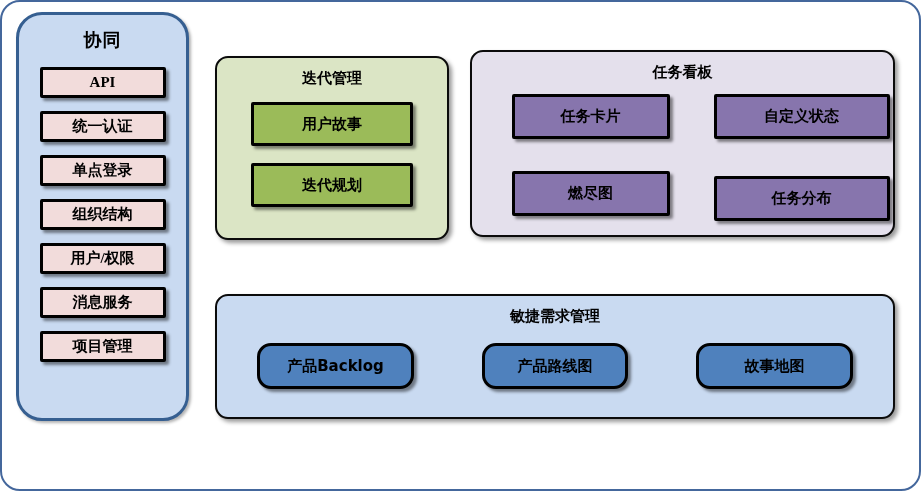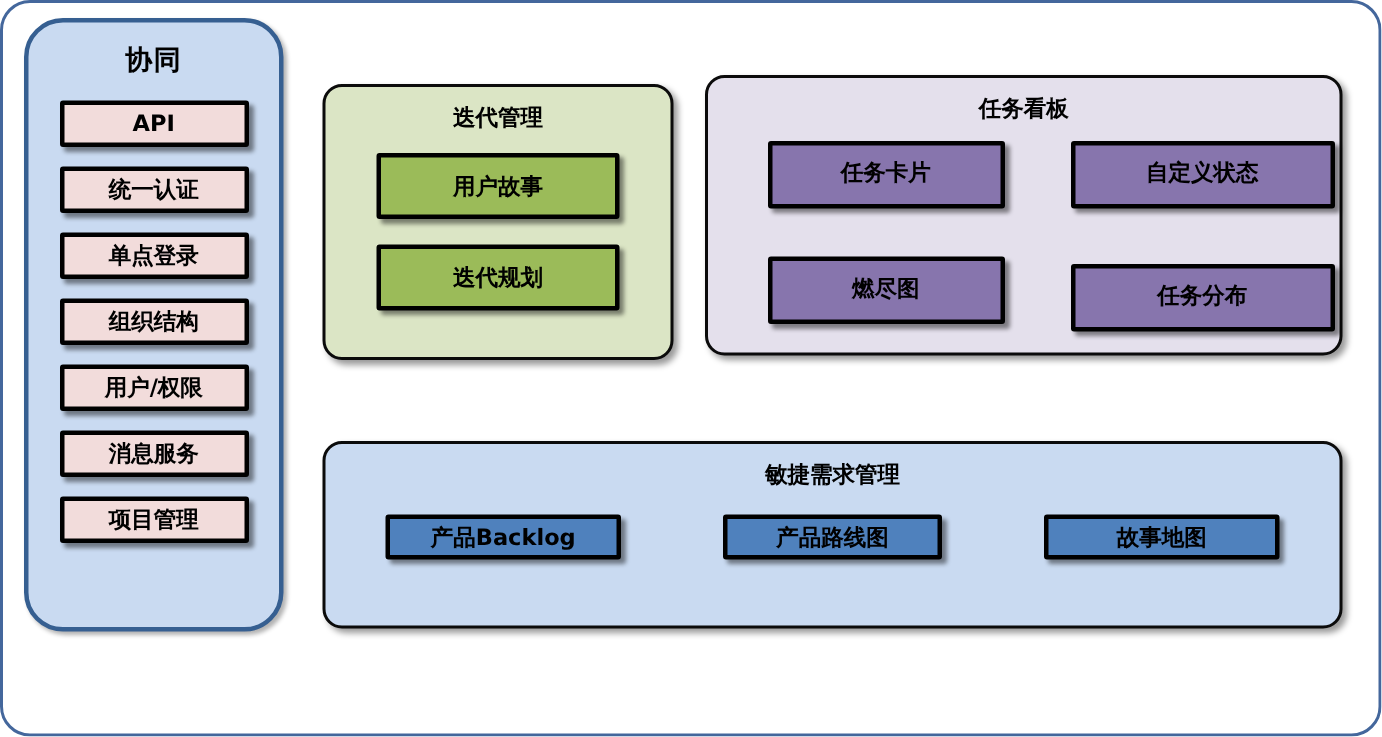--- a/index.html
+++ b/index.html
@@ -50,20 +50,21 @@
     border: 3px solid #000;
     border-radius: 2px;
     box-shadow: 3px 3px 3px rgba(0,0,0,0.45);
     font-size: 15px;
     line-height: 1;
     white-space: nowrap;
   }
   .pill.pink {
     width: 126px; height: 31px;
     background: var(--pink-item, #F2DCDB);
+    font-family: Liberation Serif, serif;
   }
 
   
   .group {
     position: absolute;
     border: 2px solid #0b0b0b;
     border-radius: 13px;
     box-shadow: 3px 3px 4px rgba(0,0,0,0.40);
   }
   .group-title {
@@ -116,22 +117,23 @@
     background: var(--blue-fill, #C9DAF1);
   }
   .group-agile .group-items {
     display: flex;
     flex-direction: row;
     justify-content: center;
     gap: 68px;
     margin-top: 17px;
   }
   .pill.blue {
-    height: 30px;
+    height: 46px;
     background: var(--blue-item, #4F81BD);
+    border-radius: 14px;
   }
   .w157 { width: 157px; }
   .w146 { width: 146px; }
 </style>
 </head>
 <body>
 
 <div class="canvas">
 
   <div class="sidebar">

